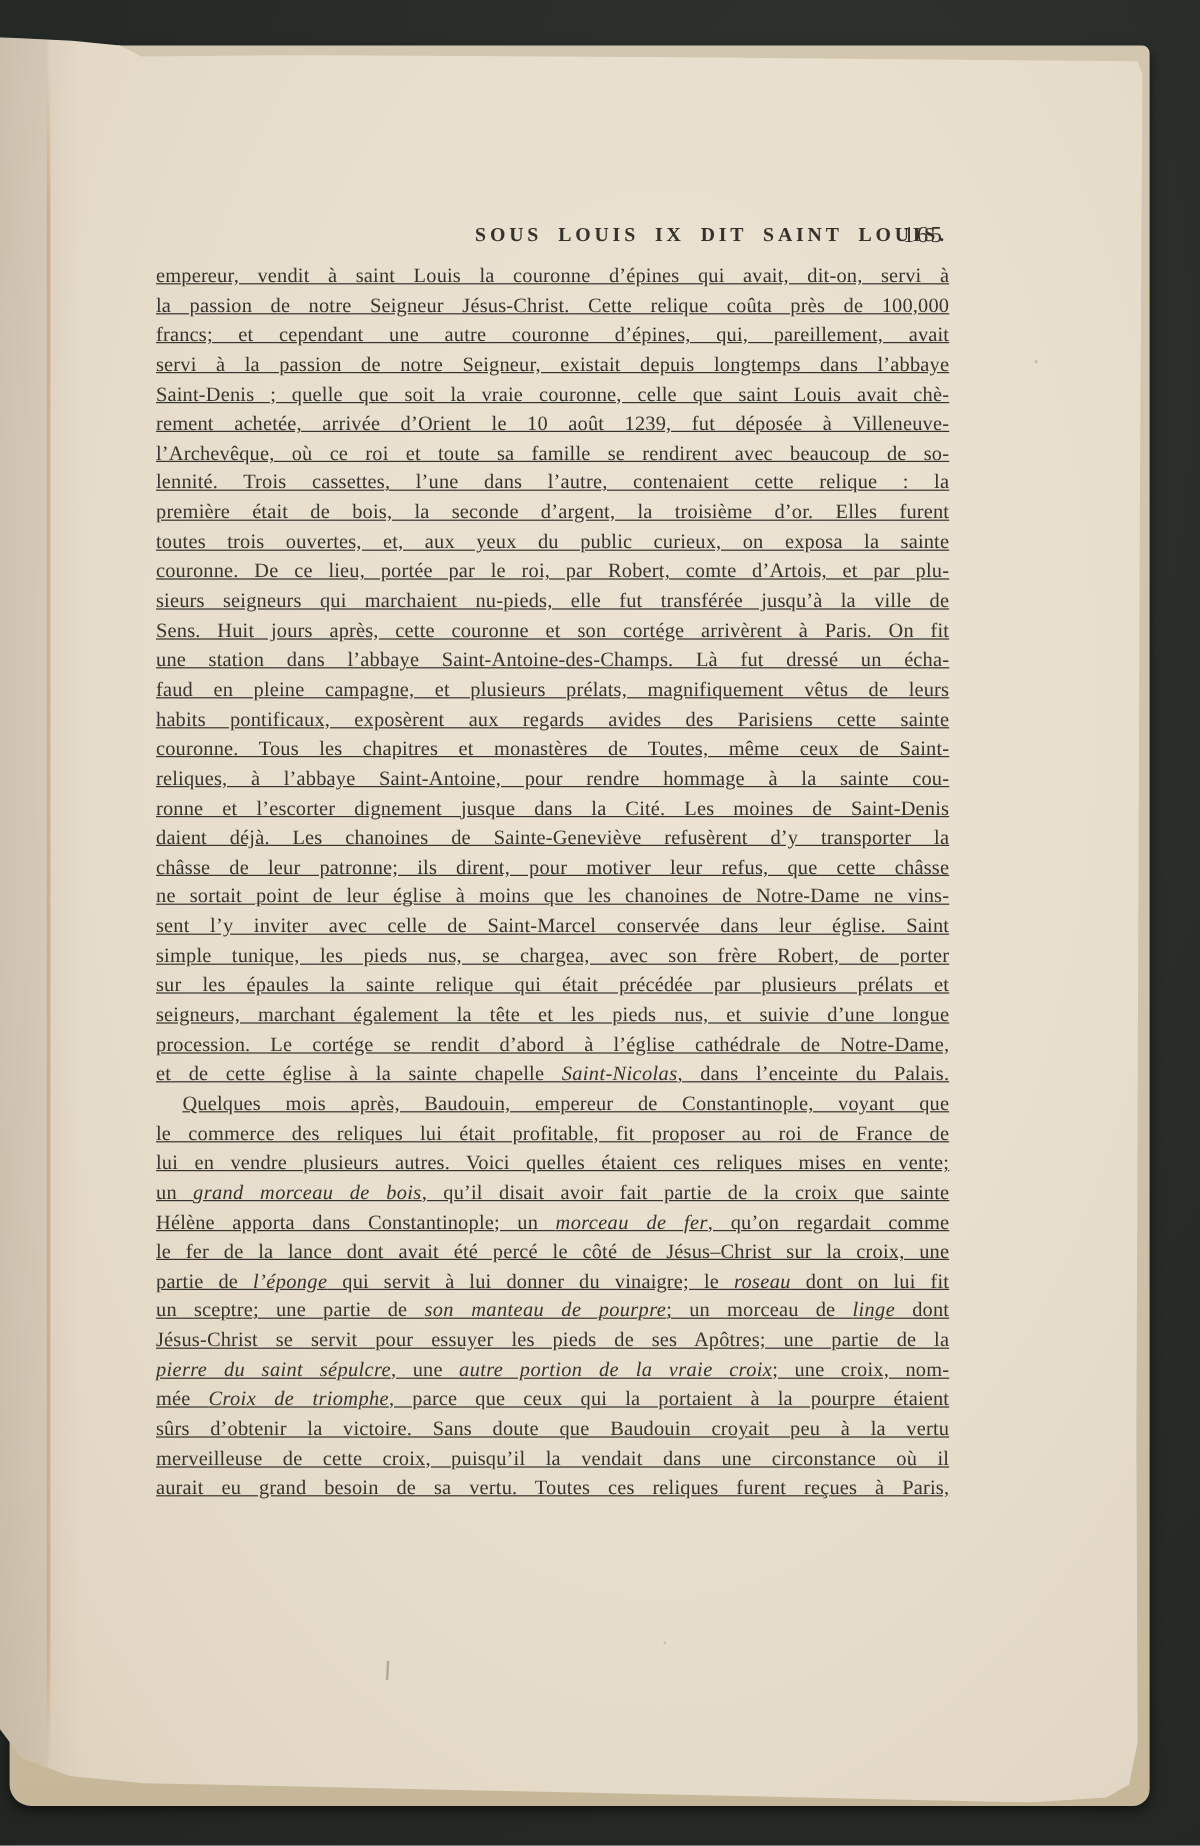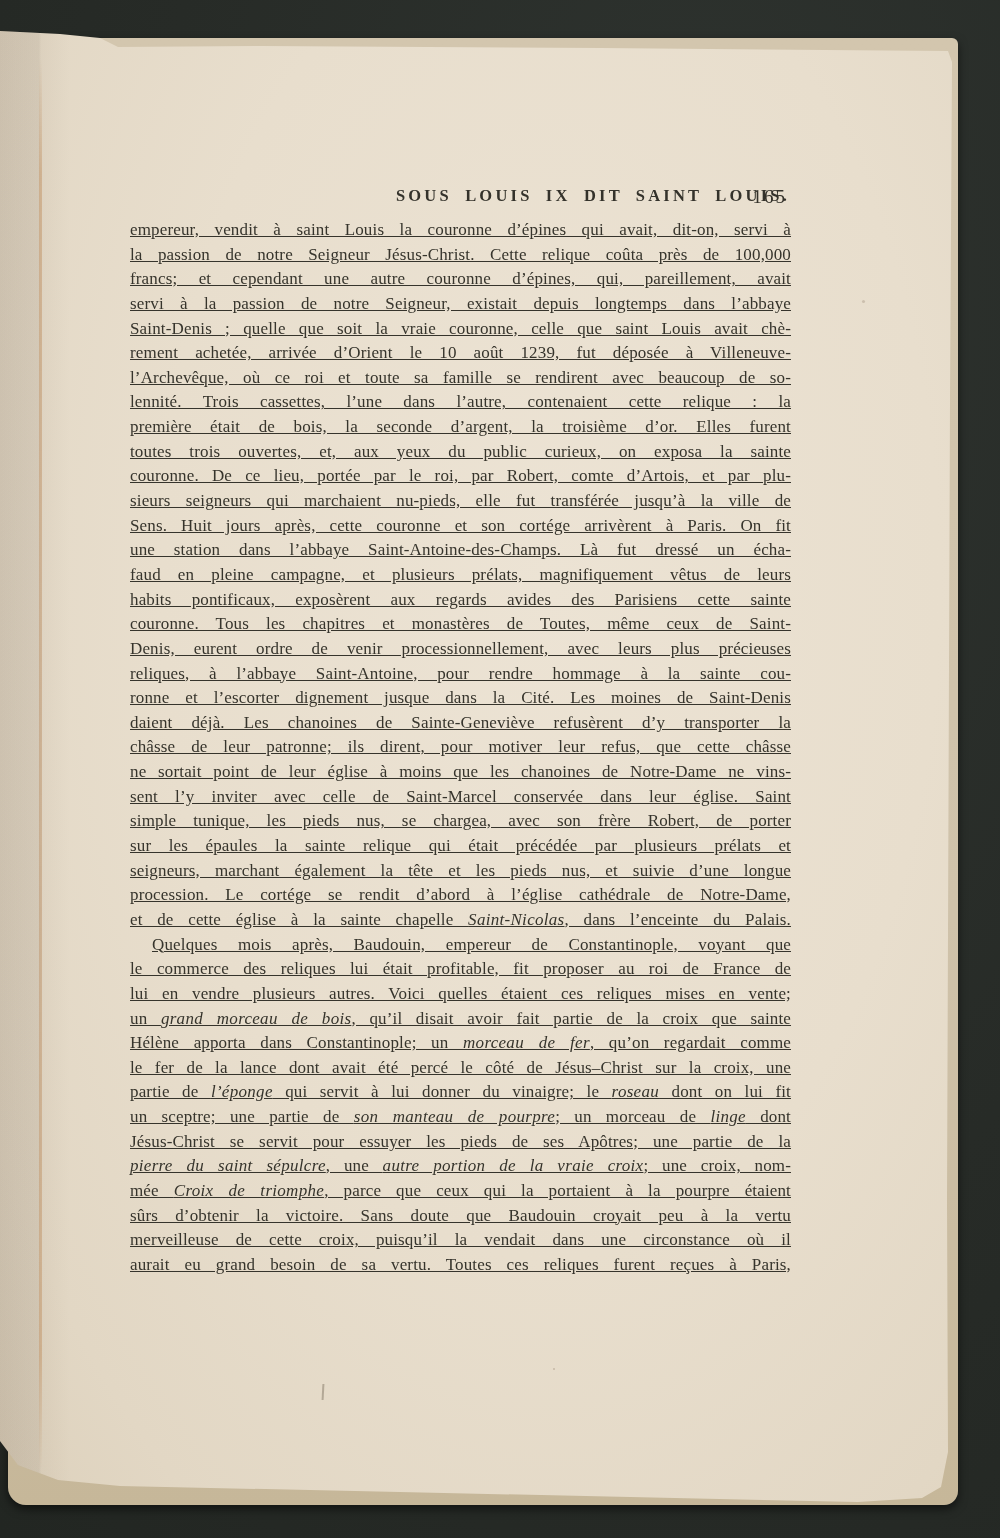--- a/index.html
+++ b/index.html
@@ -94,21 +94,20 @@
         <div class="line"><span>lennité. Trois cassettes, l’une dans l’autre, contenaient cette relique : la</span></div>
         <div class="line"><span>première était de bois, la seconde d’argent, la troisième d’or. Elles furent</span></div>
         <div class="line"><span>toutes trois ouvertes, et, aux yeux du public curieux, on exposa la sainte</span></div>
         <div class="line"><span>couronne. De ce lieu, portée par le roi, par Robert, comte d’Artois, et par plu-</span></div>
         <div class="line"><span>sieurs seigneurs qui marchaient nu-pieds, elle fut transférée jusqu’à la ville de</span></div>
         <div class="line"><span>Sens. Huit jours après, cette couronne et son cortége arrivèrent à Paris. On fit</span></div>
         <div class="line"><span>une station dans l’abbaye Saint-Antoine-des-Champs. Là fut dressé un écha-</span></div>
         <div class="line"><span>faud en pleine campagne, et plusieurs prélats, magnifiquement vêtus de leurs</span></div>
         <div class="line"><span>habits pontificaux, exposèrent aux regards avides des Parisiens cette sainte</span></div>
         <div class="line"><span>couronne. Tous les chapitres et monastères de Toutes, même ceux de Saint-</span></div>
-        <div class="line"><span>Denis, eurent ordre de venir processionnellement, avec leurs plus précieuses</span></div>
         <div class="line"><span>reliques, à l’abbaye Saint-Antoine, pour rendre hommage à la sainte cou-</span></div>
         <div class="line"><span>ronne et l’escorter dignement jusque dans la Cité. Les moines de Saint-Denis</span></div>
         <div class="line"><span>daient déjà. Les chanoines de Sainte-Geneviève refusèrent d’y transporter la</span></div>
         <div class="line"><span>châsse de leur patronne; ils dirent, pour motiver leur refus, que cette châsse</span></div>
         <div class="line"><span>ne sortait point de leur église à moins que les chanoines de Notre-Dame ne vins-</span></div>
         <div class="line"><span>sent l’y inviter avec celle de Saint-Marcel conservée dans leur église. Saint</span></div>
         <div class="line"><span>simple tunique, les pieds nus, se chargea, avec son frère Robert, de porter</span></div>
         <div class="line"><span>sur les épaules la sainte relique qui était précédée par plusieurs prélats et</span></div>
         <div class="line"><span>seigneurs, marchant également la tête et les pieds nus, et suivie d’une longue</span></div>
         <div class="line"><span>procession. Le cortége se rendit d’abord à l’église cathédrale de Notre-Dame,</span></div>

